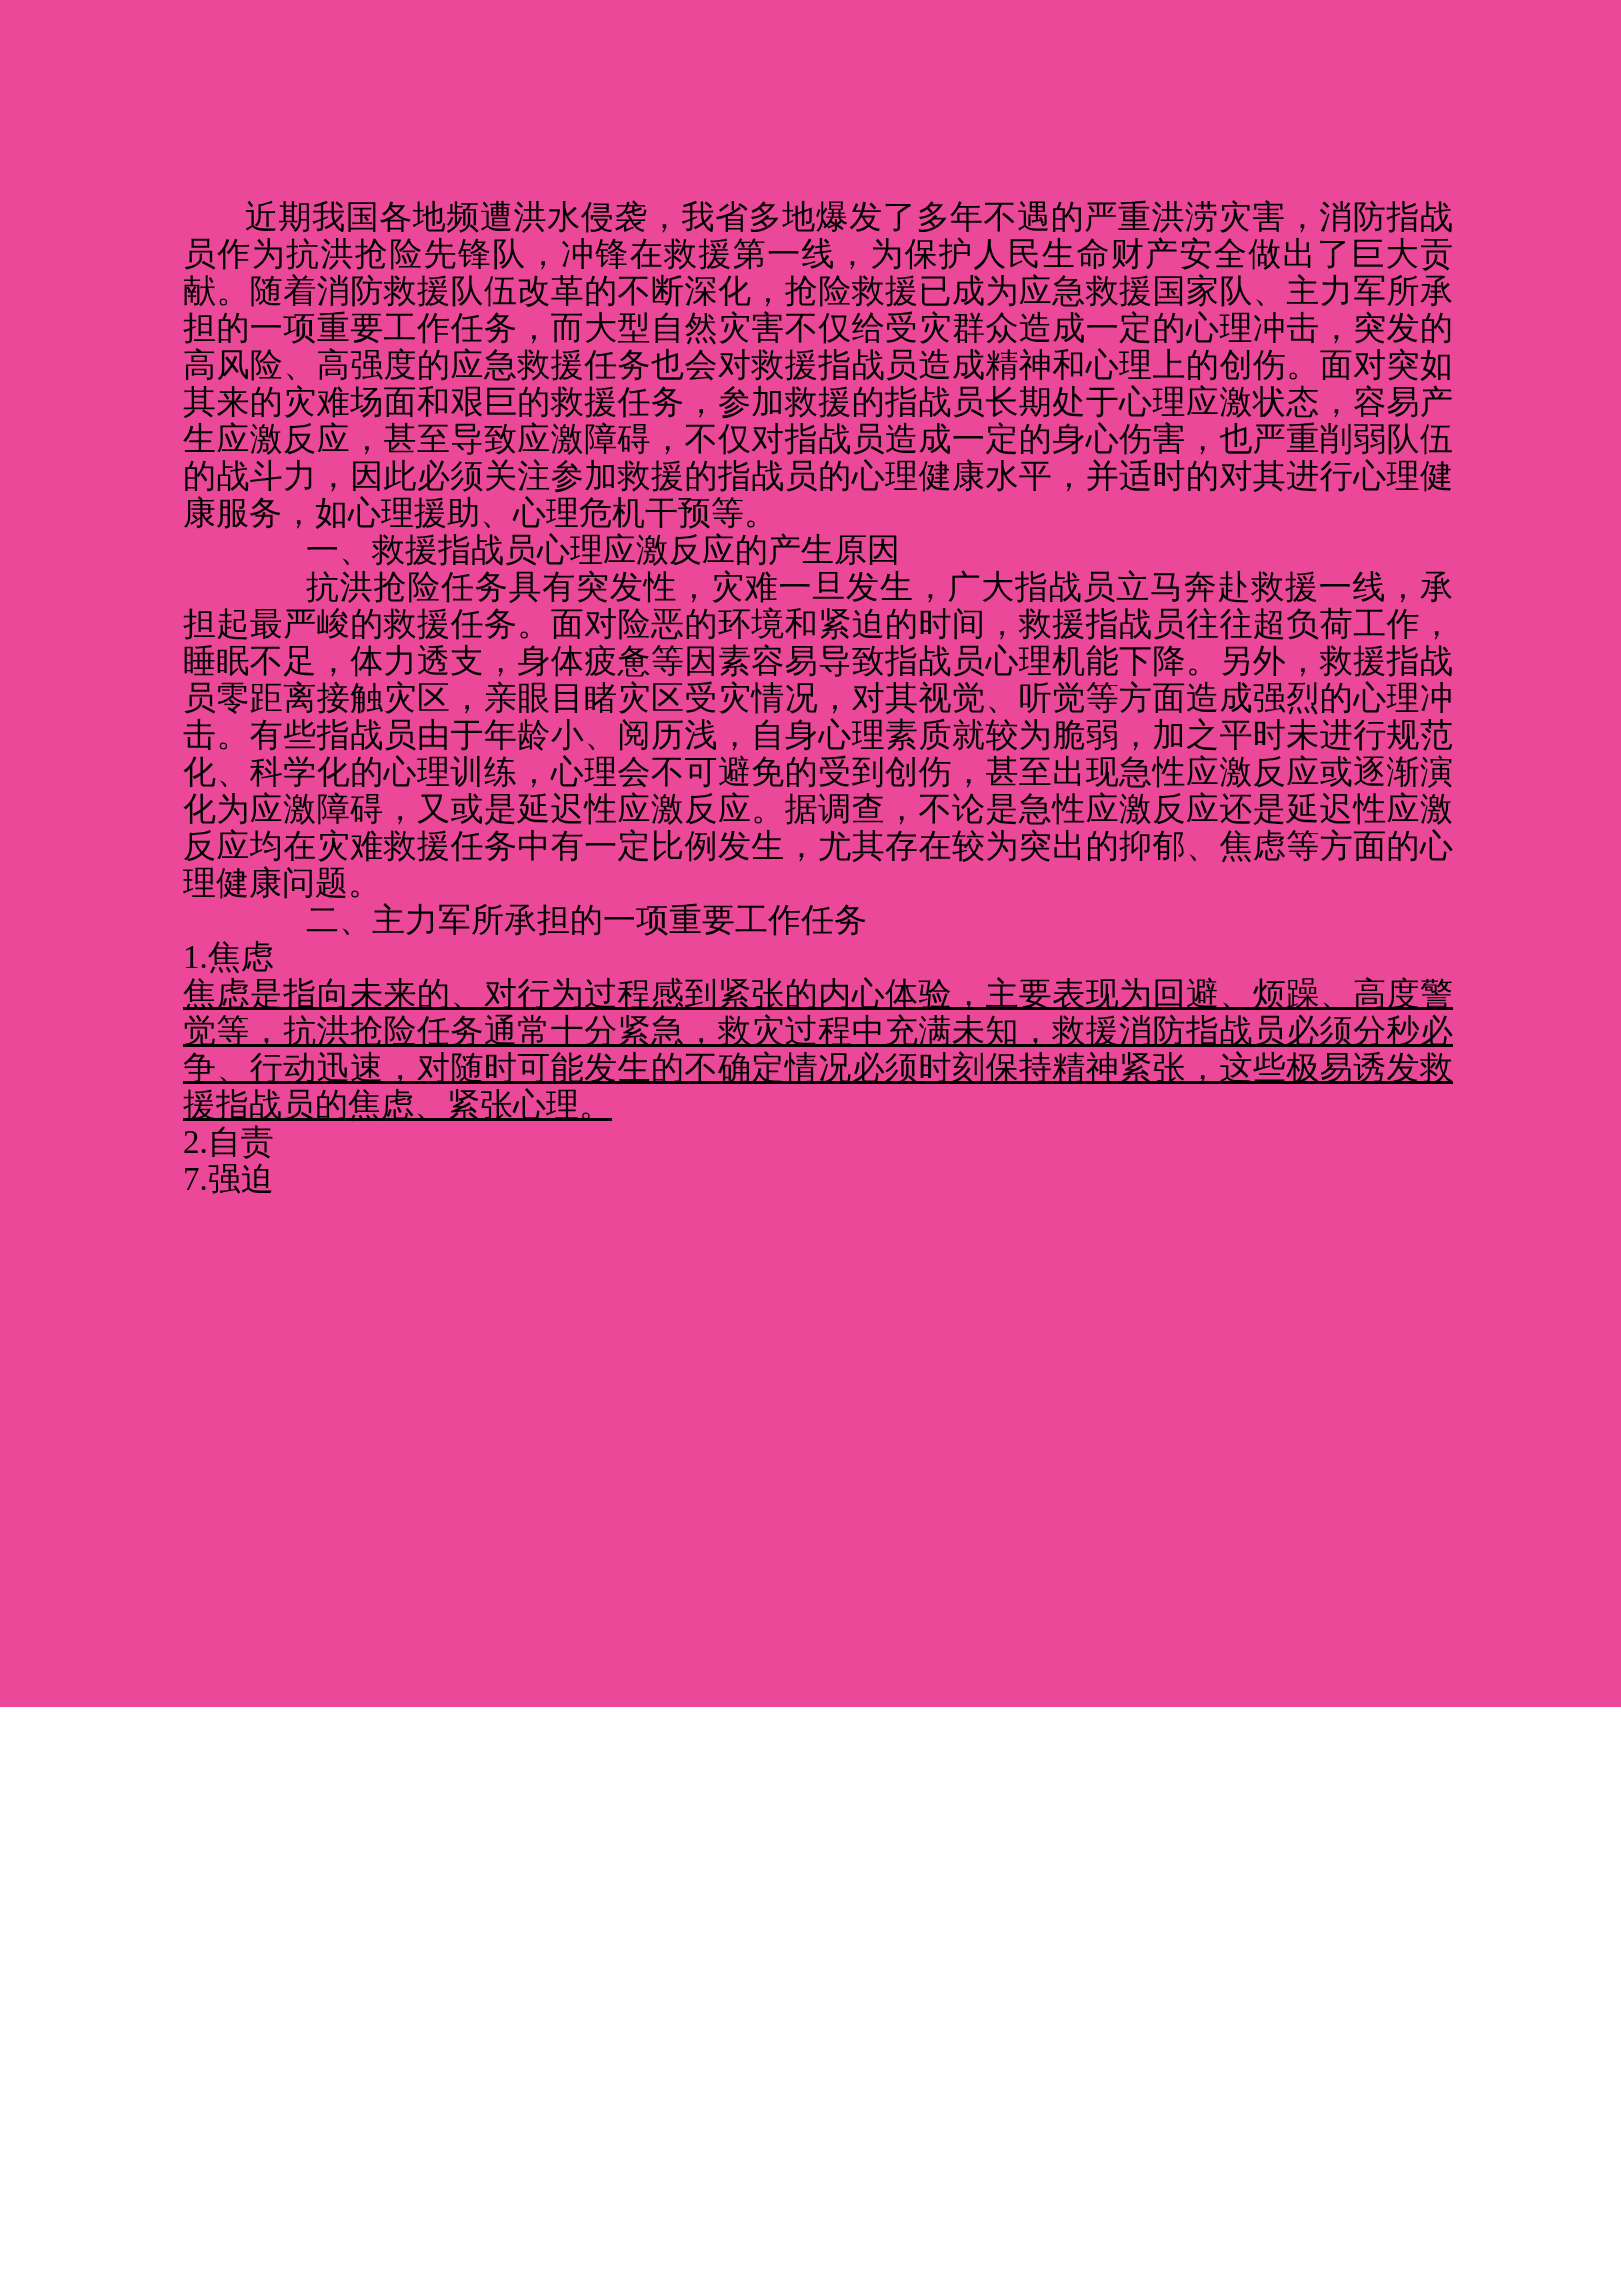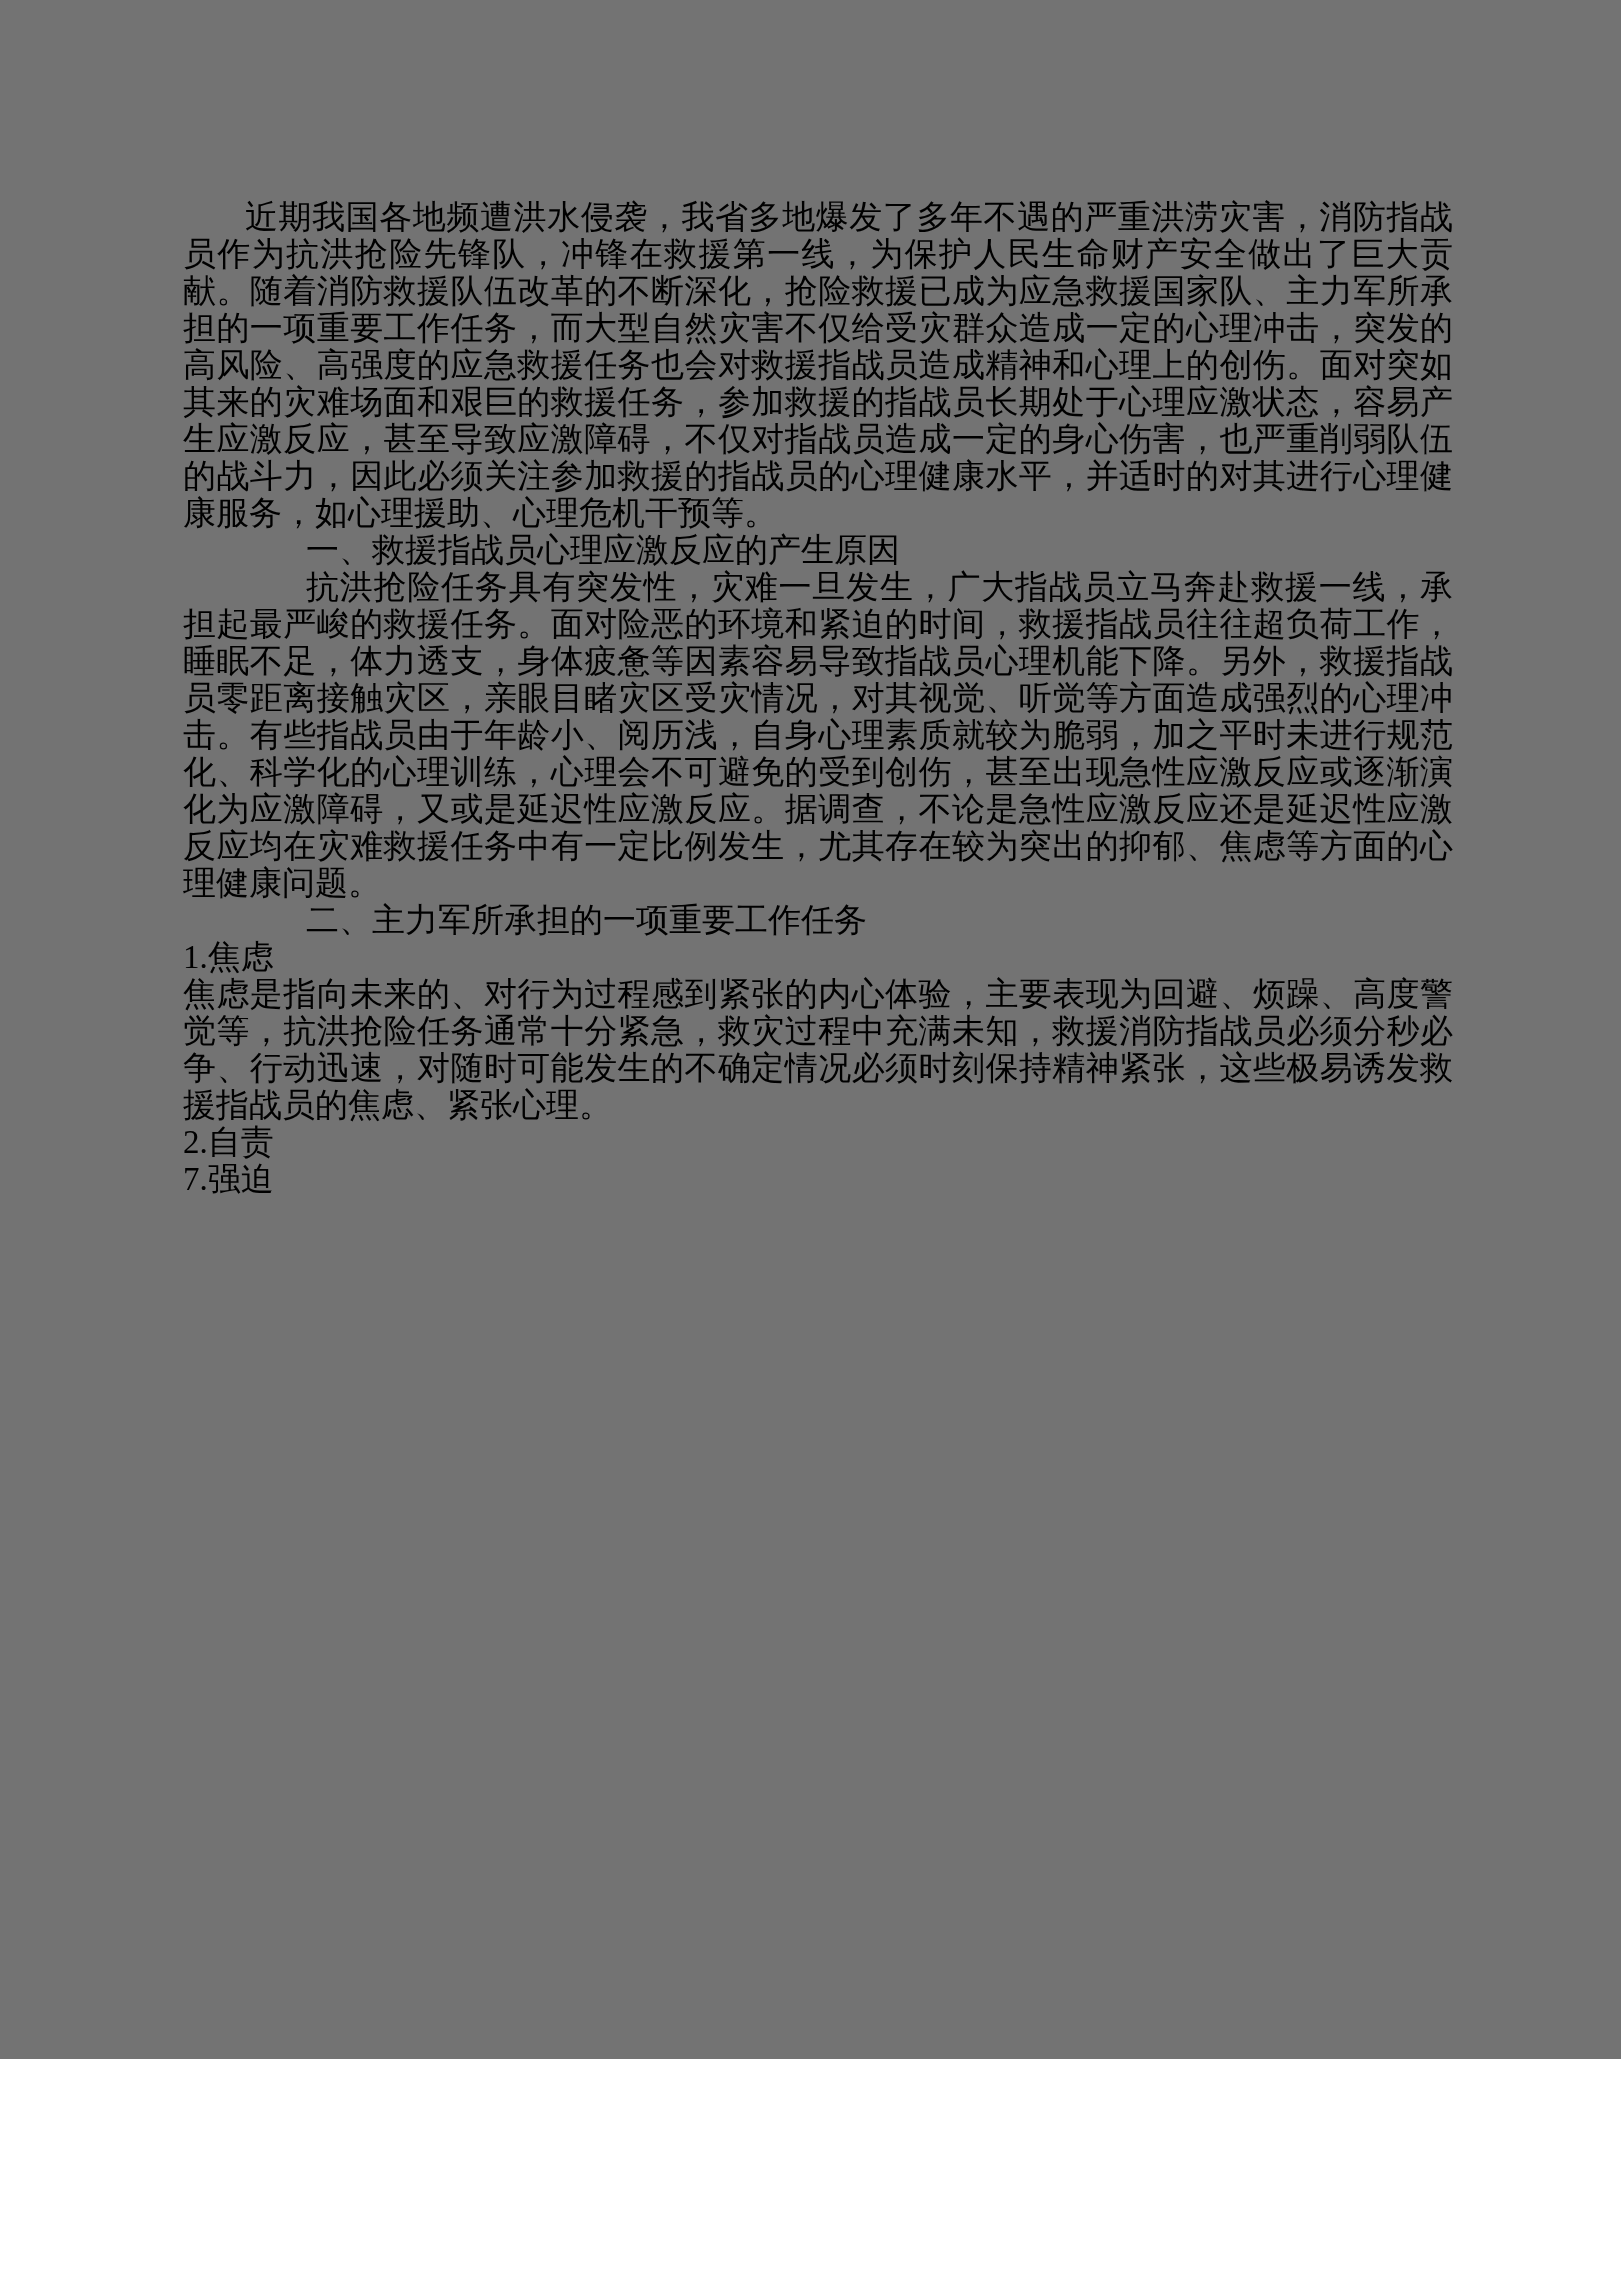--- a/index.html
+++ b/index.html
@@ -11,22 +11,22 @@
     width: 1621px;
     height: 2293px;
     position: relative;
     font-family: "Liberation Serif", "DejaVu Serif", serif;
   }
   .page {
     position: absolute;
     left: 0;
     top: 0;
     width: 1621px;
-    height: 2059px;
-    background: #737373;
+    height: 1707px;
+    background: #ec4899;
   }
   .doc {
     position: absolute;
     left: 183px;
     top: 199px;
     width: 1270px;
     color: #000000;
     font-size: 33px;
     line-height: 37px;
     text-align: justify;
@@ -43,21 +43,21 @@
   .indent-sm { text-indent: 62px; }
   
   .indent-lg { text-indent: 123px; }
 
   .intro            { margin-bottom: 43px; }
   .sec-heading      { margin-bottom: 40px; }
   .sec1-para        { margin-bottom: 76px; }
   .sec2-heading     { margin-bottom: 48px; }
   .sec2-para        { margin-bottom: 39px; }
   .sub-heading      { margin-bottom: 39px; }
-  .sub-para         { margin-bottom: 41px; }
+  .sub-para         { margin-bottom: 41px; text-decoration: underline; }
 </style>
 </head>
 <body>
 
 <div class="page">
   <div class="doc">
 
     <p class="intro indent-sm">近期我国各地频遭洪水侵袭，我省多地爆发了多年不遇的严重洪涝灾害，消防指战员作为抗洪抢险先锋队，冲锋在救援第一线，为保护人民生命财产安全做出了巨大贡献。随着消防救援队伍改革的不断深化，抢险救援已成为应急救援国家队、主力军所承担的一项重要工作任务，而大型自然灾害不仅给受灾群众造成一定的心理冲击，突发的高风险、高强度的应急救援任务也会对救援指战员造成精神和心理上的创伤。面对突如其来的灾难场面和艰巨的救援任务，参加救援的指战员长期处于心理应激状态，容易产生应激反应，甚至导致应激障碍，不仅对指战员造成一定的身心伤害，也严重削弱队伍的战斗力，因此必须关注参加救援的指战员的心理健康水平，并适时的对其进行心理健康服务，如心理援助、心理危机干预等。</p>
 
     <h2 class="sec-heading indent-lg">一、救援指战员心理应激反应的产生原因</h2>

